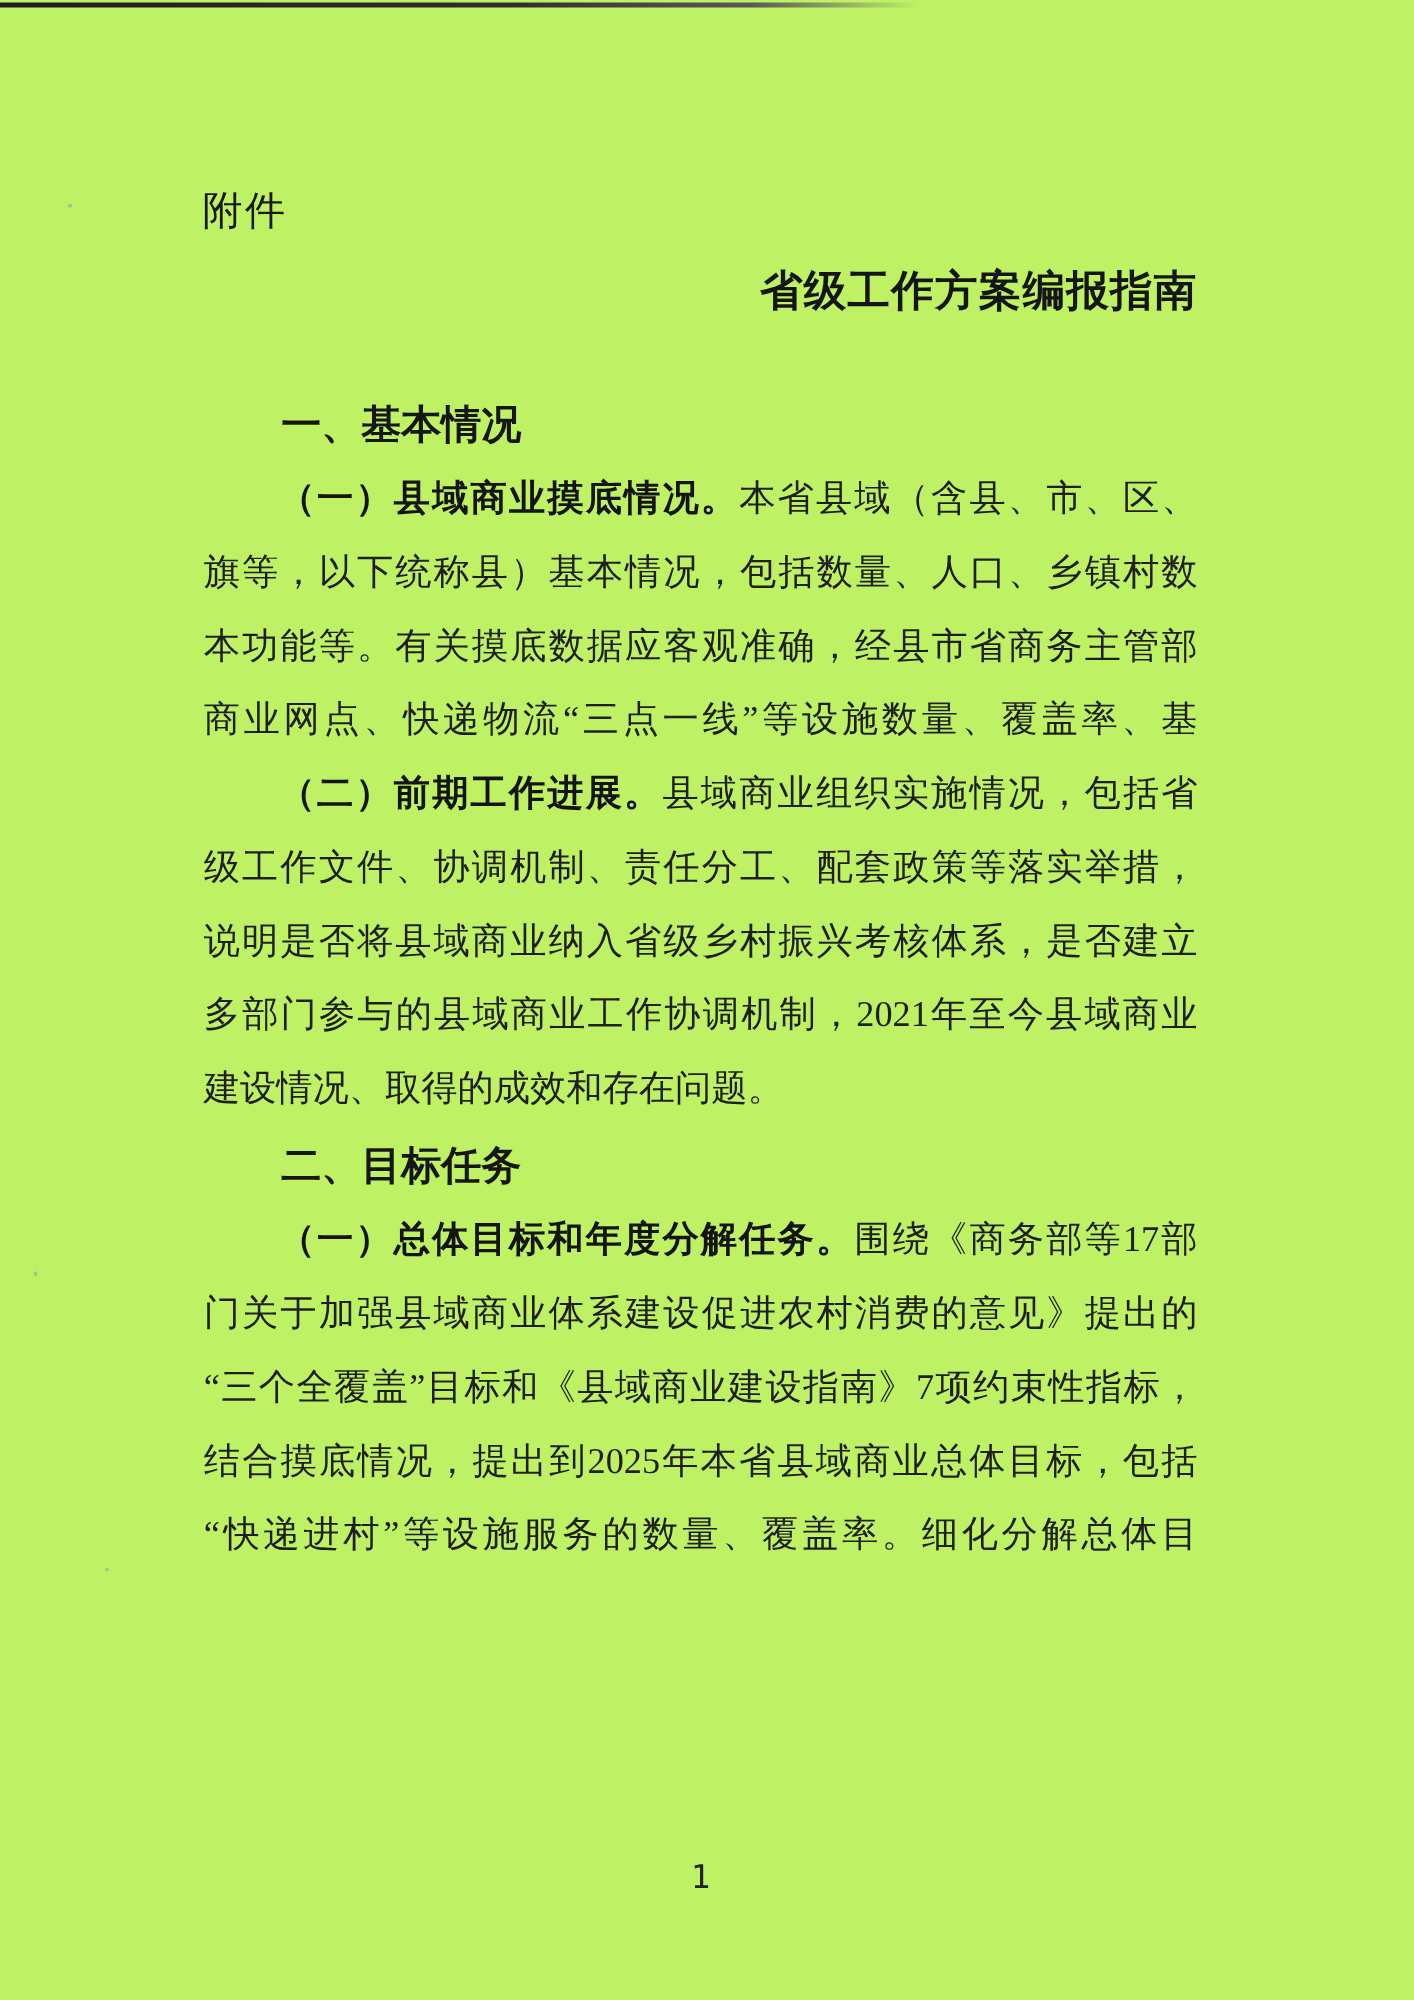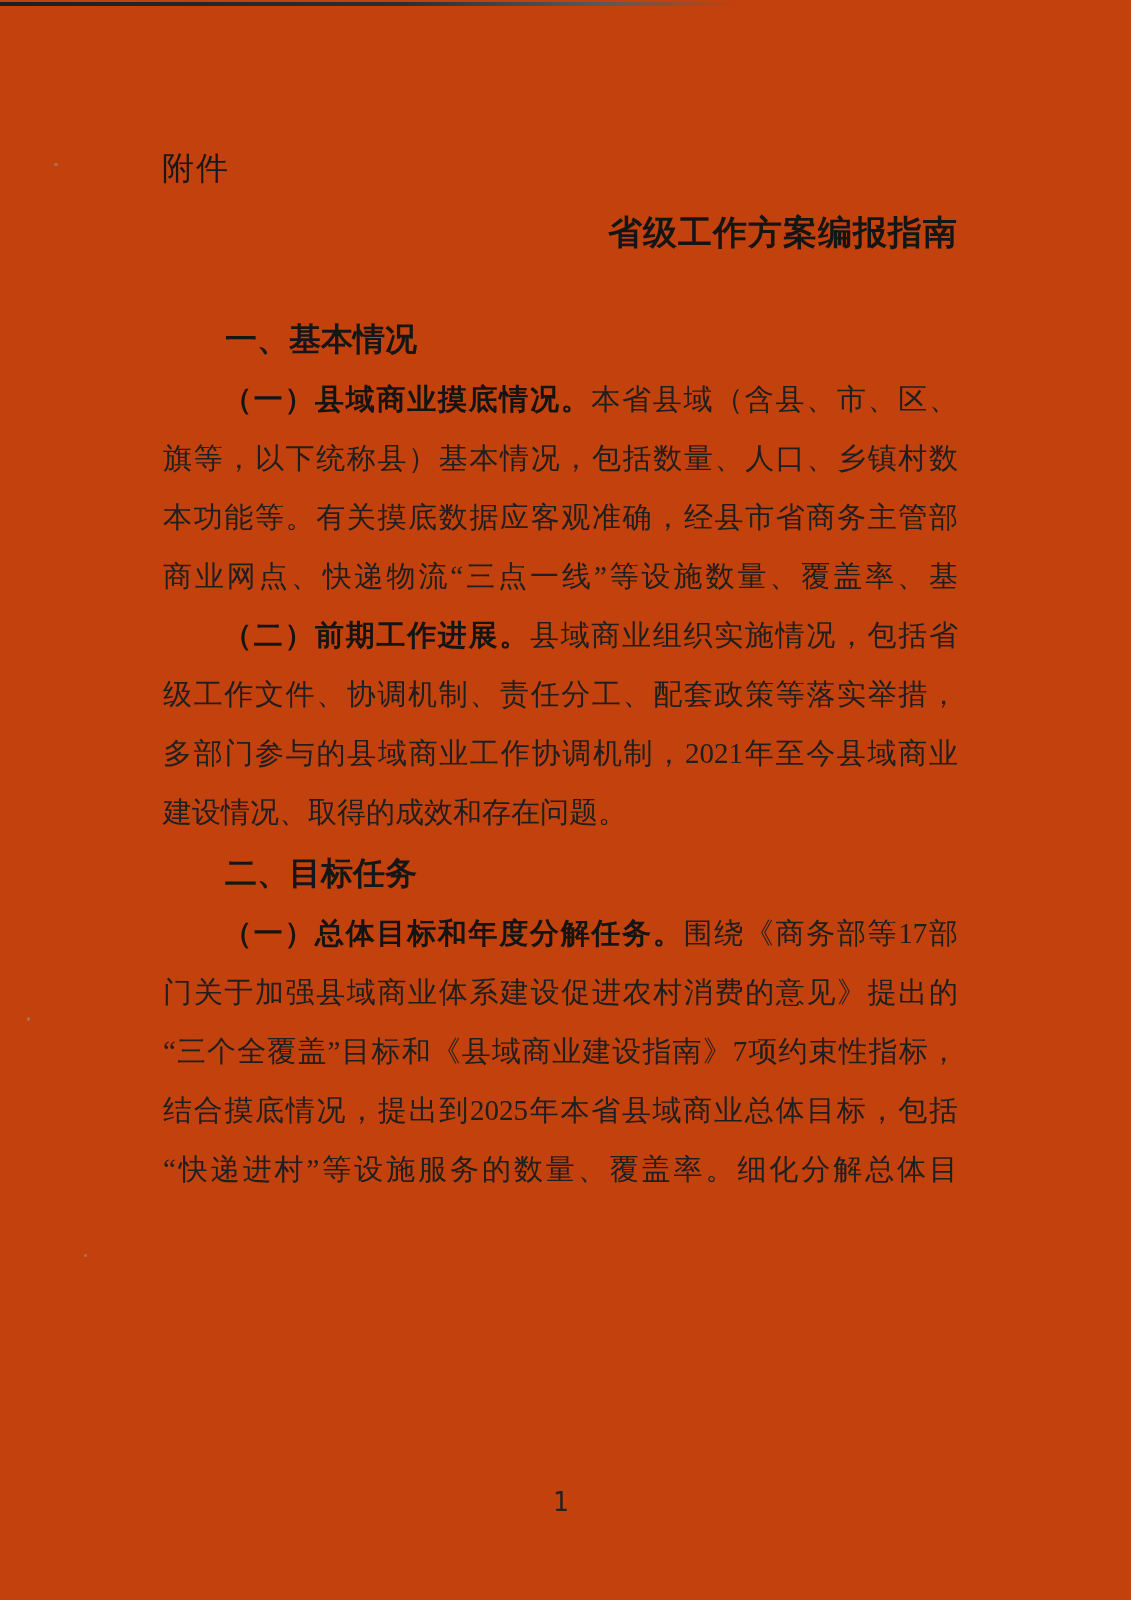--- a/index.html
+++ b/index.html
@@ -1,20 +1,20 @@
 <!DOCTYPE html>
 <html><head>
 <meta charset="utf-8">
 <style>
   html, body { margin: 0; padding: 0; background: #e8e8e8; }
   .page {
     position: relative;
     width: 1131px;
     height: 1600px;
-    background: #c2410c;
+    background: #bef264;
     overflow: hidden;
     font-family: "Liberation Serif", serif;
     color: #1d1d1d;
     margin: 0 auto;
   }
   
   .scan-line {
     position: absolute;
     top: 2px; left: 0;
     width: 735px; height: 4px;
@@ -109,20 +109,21 @@
     <div class="para">
       <div class="line indent"><span class="lead">（一）县域商业摸底情况。</span><span>本省县域（含县、市、区、</span></div>
       <div class="line">旗等，以下统称县）基本情况，包括数量、人口、乡镇村数</div>
       <div class="line">本功能等。有关摸底数据应客观准确，经县市省商务主管部</div>
       <div class="line">商业网点、快递物流“三点一线”等设施数量、覆盖率、基</div>
     </div>
 
     <div class="para">
       <div class="line indent"><span class="lead">（二）前期工作进展。</span><span>县域商业组织实施情况，包括省</span></div>
       <div class="line">级工作文件、协调机制、责任分工、配套政策等落实举措，</div>
+      <div class="line">说明是否将县域商业纳入省级乡村振兴考核体系，是否建立</div>
       <div class="line">多部门参与的县域商业工作协调机制，2021年至今县域商业</div>
       <div class="line para-end">建设情况、取得的成效和存在问题。</div>
     </div>
 
     <h2 class="sec-heading">二、目标任务</h2>
 
     <div class="para">
       <div class="line indent"><span class="lead">（一）总体目标和年度分解任务。</span><span>围绕《商务部等17部</span></div>
       <div class="line">门关于加强县域商业体系建设促进农村消费的意见》提出的</div>
       <div class="line">“三个全覆盖”目标和《县域商业建设指南》7项约束性指标，</div>

